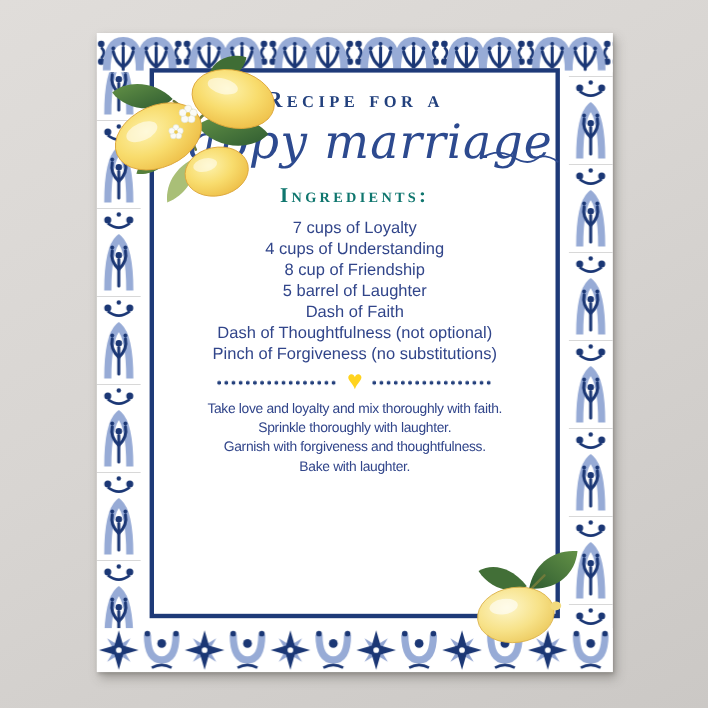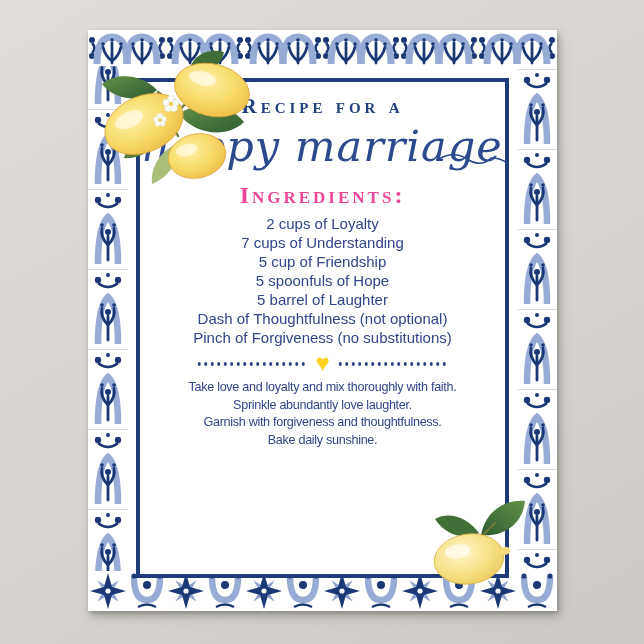--- a/index.html
+++ b/index.html
@@ -13,21 +13,21 @@
     position:absolute;left:88px;top:30px;width:469px;height:581px;
     background:#ffffff;
     box-shadow:3px 5px 9px rgba(80,75,70,.38),1px 2px 3px rgba(80,75,70,.28);
   }
   .strip{position:absolute;display:block;}
   .strip-top{left:0;top:0;}
   .strip-bottom{left:0;bottom:0;}
   .strip-left{left:0;top:0;}
   .strip-right{right:0;top:0;}
   .frame{
-    position:absolute;left:48px;top:48px;width:365px;height:492px;
+    position:absolute;left:48px;top:32px;width:365px;height:492px;
     border:4px solid #1e3a78;background:#ffffff;
   }
   .content{
     position:relative;width:100%;height:100%;
     text-align:center;color:#2e4386;
   }
   .title-top{
     margin:11px 0 0 0;
     font-family:"Liberation Serif",serif;
     font-variant:small-caps;letter-spacing:4px;
@@ -38,21 +38,21 @@
     font-family:"DejaVu Serif",serif;font-style:italic;
     font-size:43px;line-height:50px;margin-top:2px;color:#2d4a8f;
     letter-spacing:1px;
   }
   .flourish{position:absolute;pointer-events:none;}
   .flourish-left{left:13%;top:30px;}
   .flourish-right{right:-4px;top:27px;}
   .section-heading{
     font-family:"Liberation Serif",serif;
     font-variant:small-caps;letter-spacing:3px;
-    font-size:24px;line-height:24px;font-weight:600;color:#ec4899;
+    font-size:19px;line-height:24px;font-weight:600;color:#0f766e;
   }
   .ing-heading{margin-top:12px;}
   .ing-list{list-style:none;margin:7px 0 0 0;padding:0;}
   .ing-list li{font-size:15px;line-height:19px;color:#31458a;white-space:nowrap;}
   .divider{
     margin-top:8px;height:18px;
     display:flex;align-items:center;justify-content:center;
   }
   .dots{
     width:112px;height:6px;
@@ -191,41 +191,41 @@
         </svg>
         <span>happy marriage</span>
         <svg class="flourish flourish-right" width="74" height="22" viewBox="0 0 74 22">
           <path d="M2 12 Q18 2 32 11 T56 10 Q66 10 72 15" stroke="#2d4a8f" stroke-width="1.6" fill="none" stroke-linecap="round"></path>
         </svg>
       </div>
 
       <div class="section-heading ing-heading">Ingredients:</div>
 
       <ul class="ing-list">
-        <li>2 cups of Loyalty</li>
-        <li>7 cups of Understanding</li>
-        <li>5 cup of Friendship</li>
-        <li>5 spoonfuls of Hope</li>
+        <li>7 cups of Loyalty</li>
+        <li>4 cups of Understanding</li>
+        <li>8 cup of Friendship</li>
         <li>5 barrel of Laughter</li>
+        <li>Dash of Faith</li>
         <li>Dash of Thoughtfulness (not optional)</li>
         <li>Pinch of Forgiveness (no substitutions)</li>
       </ul>
 
       <div class="divider">
         <span class="dots"></span>
         <span class="heart">♥</span>
         <span class="dots"></span>
       </div>
 
 
       <ul class="dir-list">
         <li>Take love and loyalty and mix thoroughly with faith.</li>
-        <li>Sprinkle abundantly love laughter.</li>
+        <li>Sprinkle thoroughly with laughter.</li>
         <li>Garnish with forgiveness and thoughtfulness.</li>
-        <li>Bake daily sunshine.</li>
+        <li>Bake with laughter.</li>
       </ul>
 
     </div>
   </div>
 
   <svg class="lemons-tl" width="170" height="138" viewBox="0 0 170 138">
     <defs>
       <radialGradient id="lg1" cx="40%" cy="35%" r="75%">
         <stop offset="0%" stop-color="#fdf2ab"></stop>
         <stop offset="50%" stop-color="#f8dc6d"></stop>

